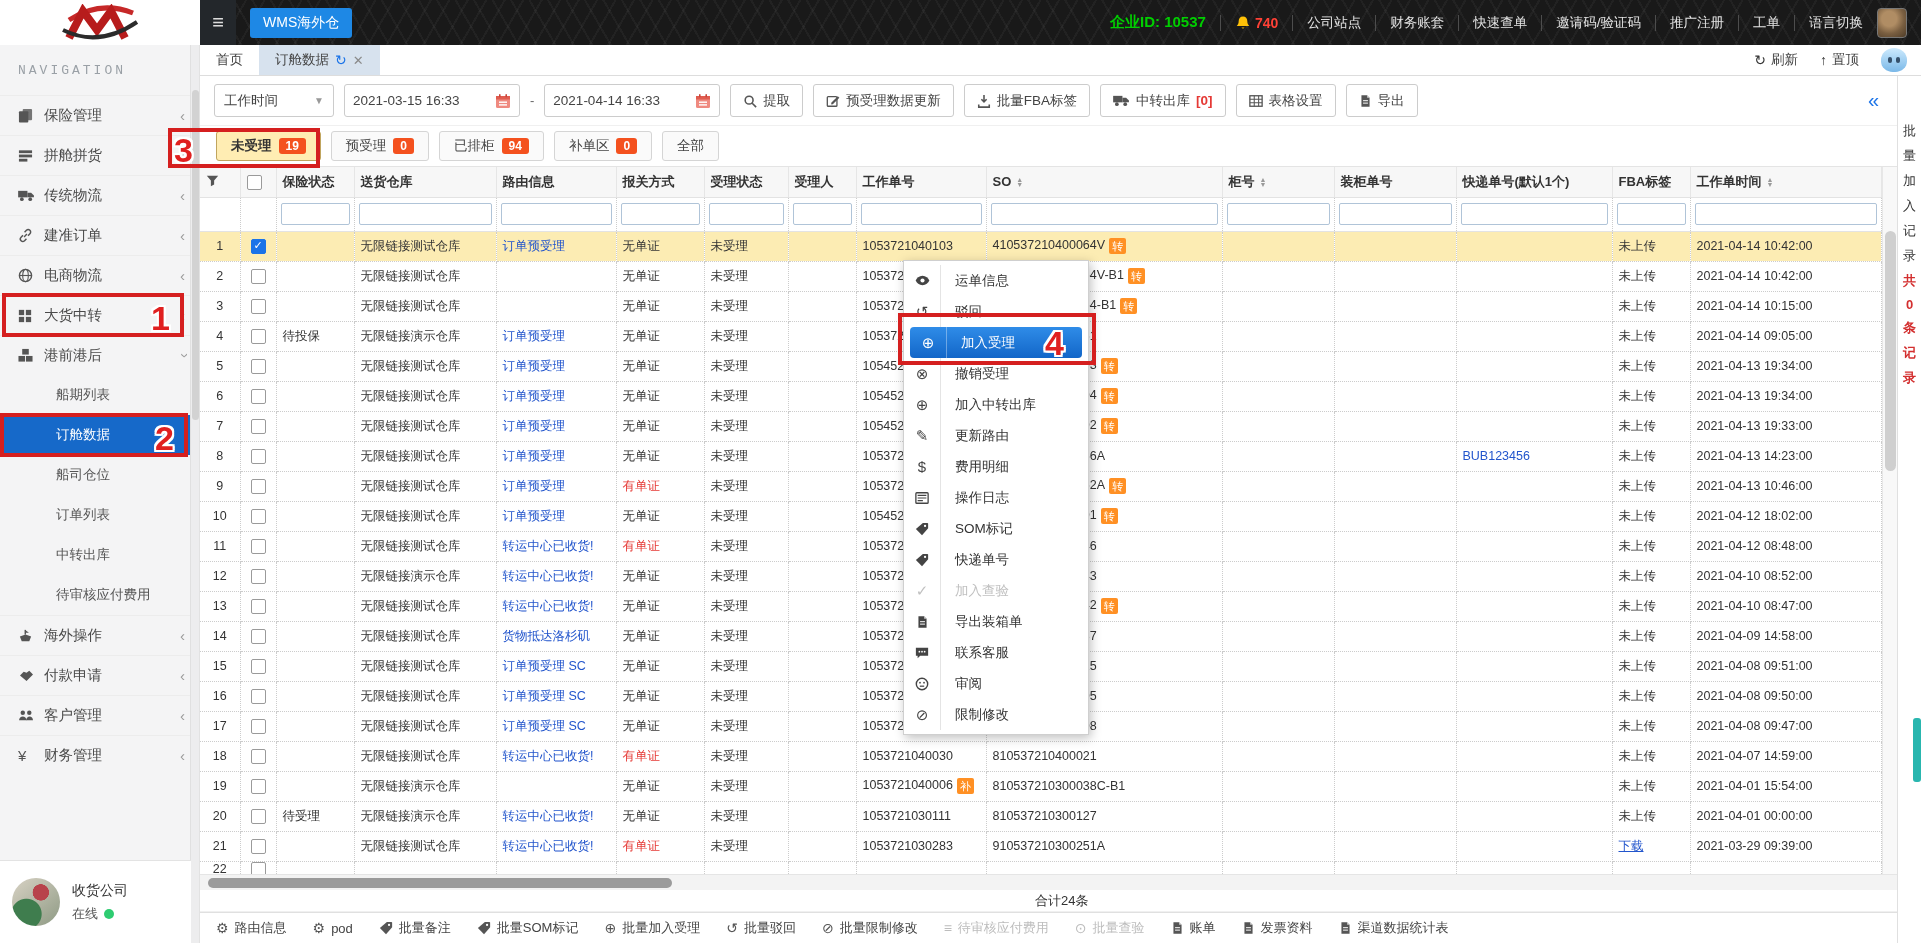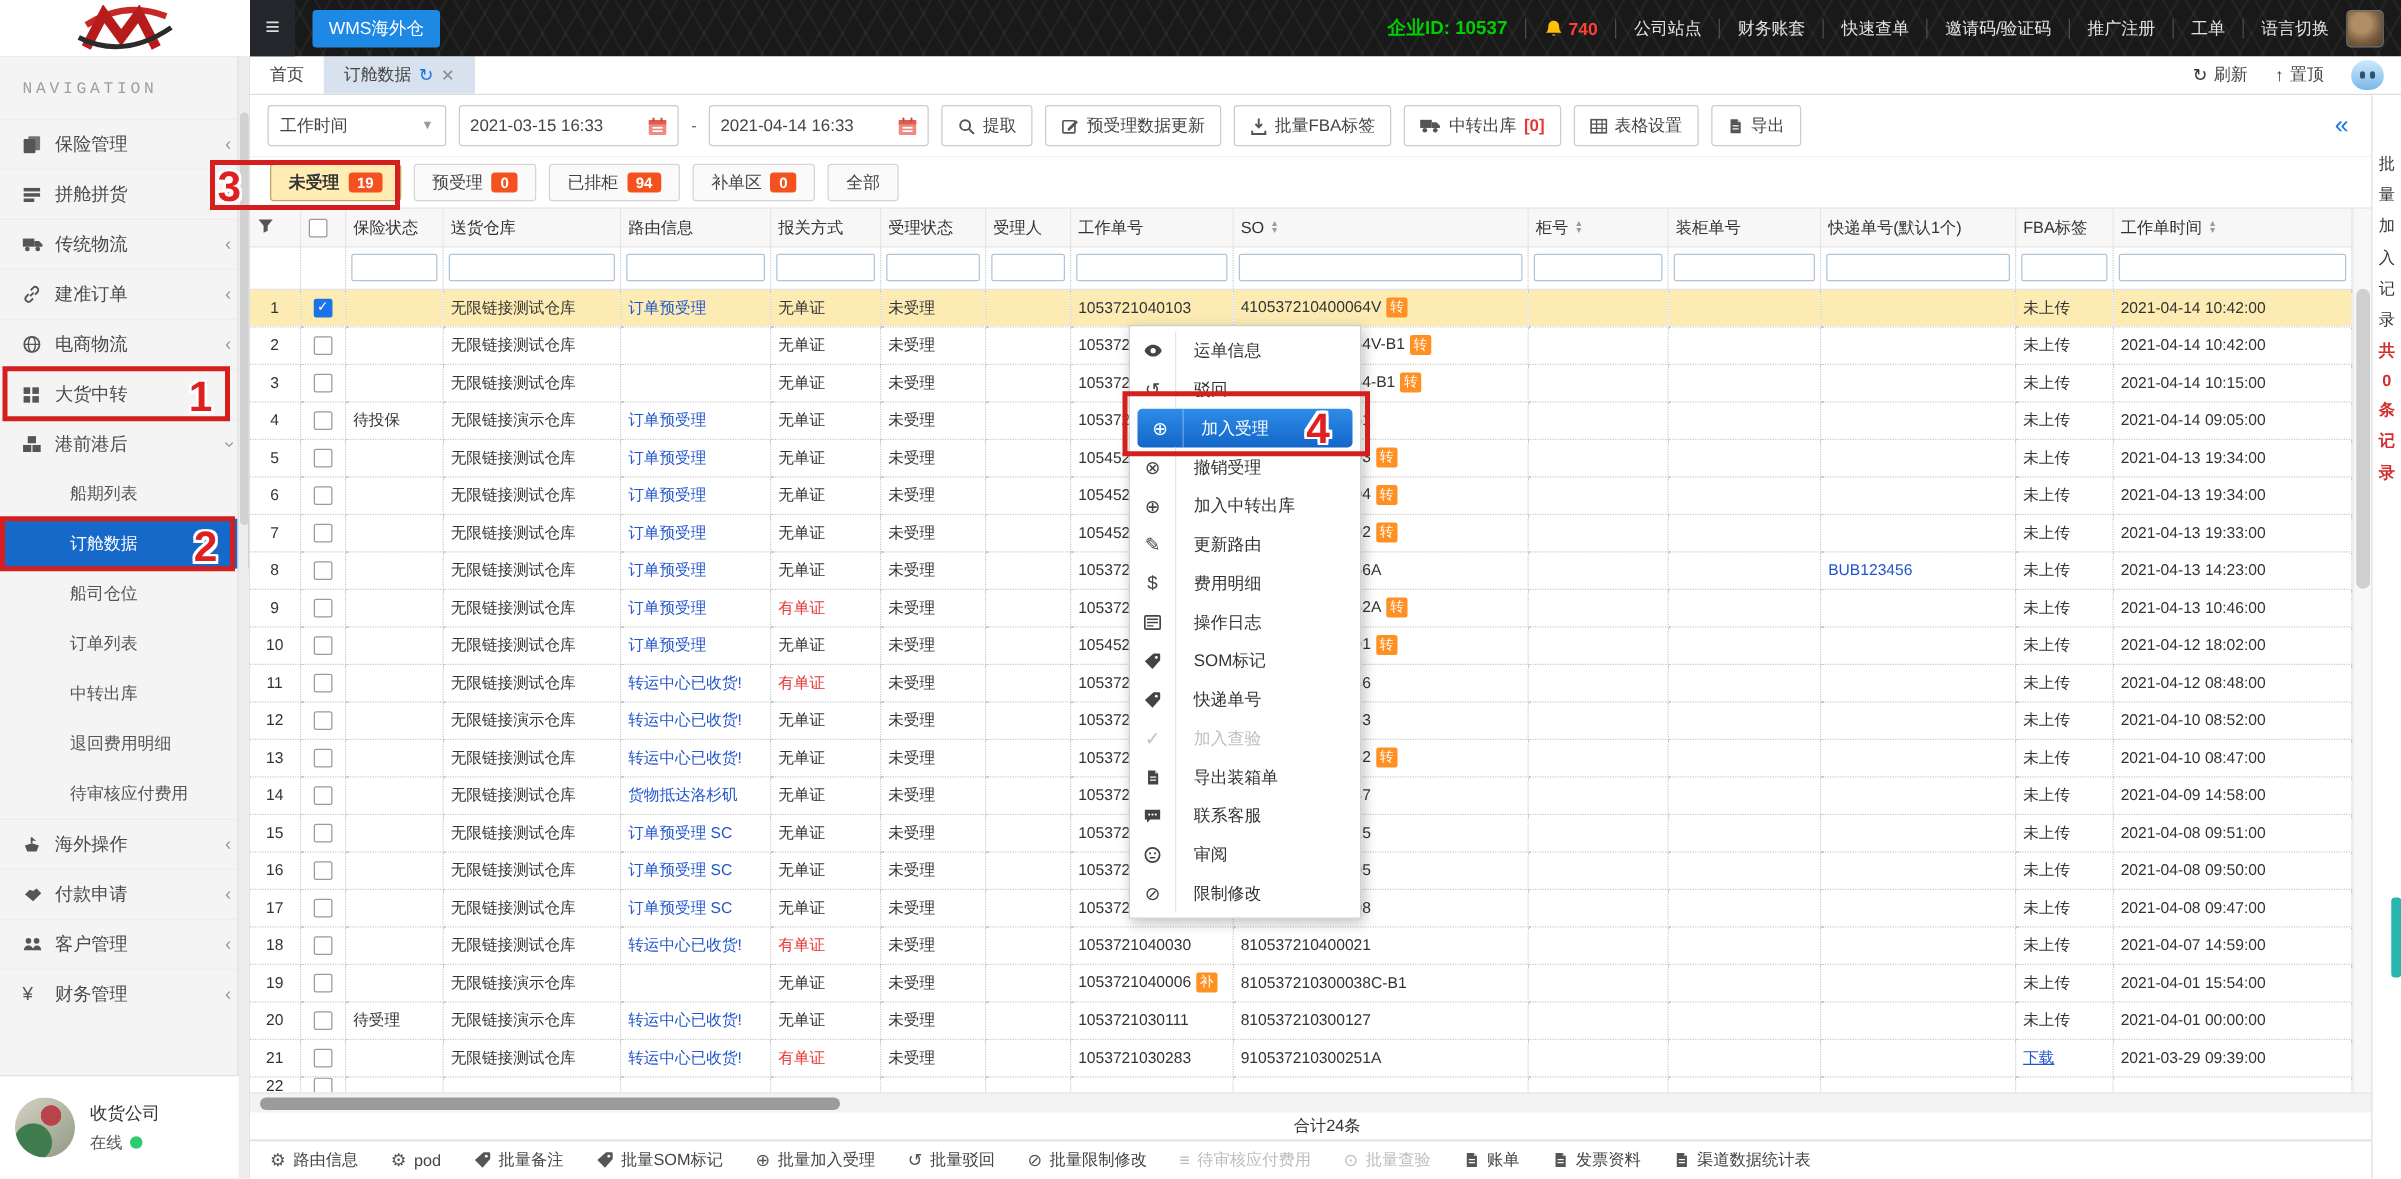--- a/index.html
+++ b/index.html
@@ -57,40 +57,40 @@
   .tabbar-right { margin-left:auto; display:flex; align-items:center; gap:22px; padding-right:14px; }
   .tb-act { display:flex; align-items:center; gap:5px; color:#444; font-size:13.5px; cursor:pointer; }
   .tb-act .g { color:#333; font-size:14px; }
   .robot { width:26px; height:24px; border-radius:50% 50% 45% 45%; background:linear-gradient(#cdeafd,#7ab8e8); position:relative; cursor:pointer; }
   .robot::before,.robot::after { content:""; position:absolute; top:9px; width:4px; height:6px; border-radius:2px; background:#35506b; }
   .robot::before { left:7px; } .robot::after { right:7px; }
 
   
   .toolbar { height:50px; background:#fff; display:flex; align-items:center; gap:10px; padding:0 14px; border-bottom:1px solid #f0f0f0; }
   .ctrl { height:33px; border:1px solid #ccc; border-radius:3px; background:#fff; display:flex; align-items:center; font-size:13.5px; color:#444; }
-  .sel { width:143px; padding:0 9px; justify-content:space-between; cursor:pointer; }
+  .sel { width:120px; padding:0 9px; justify-content:space-between; cursor:pointer; }
   .sel .car { color:#999; font-size:10px; }
   .date { width:176px; padding:0 8px; justify-content:space-between; cursor:text; }
   .dash { color:#666; }
   .tbtn { padding:0 12px; gap:6px; cursor:pointer; }
   .tbtn .ic { display:inline-flex; color:#555; }
   .cnt-red { color:#e53935; font-weight:bold; }
   .collapse-btn { margin-left:auto; color:#1a73e8; font-size:20px; cursor:pointer; padding-right:4px; }
 
   
   .ftabs { height:40px; display:flex; align-items:center; gap:10px; padding:0 0 0 16px; background:#fff; }
   .ftab { height:30px; display:flex; align-items:center; gap:7px; padding:0 14px; border:1px solid #d5d5d5; border-radius:3px; background:#fafafa; font-size:13.5px; color:#444; cursor:pointer; }
   .ftab.active { background:#ffedb3; border-color:#c0a55e; font-weight:bold; color:#333; }
   .fbadge { background:#f4511e; color:#fff; border-radius:3px; padding:1px 7px; font-size:12px; font-weight:bold; }
 
   
   .table-zone { height:708px; position:relative; overflow:hidden; border-top:1px solid #e4e4e4; }
   table.grid { border-collapse:collapse; table-layout:fixed; width:1682px; }
   .grid th, .grid td { border-right:1px dotted #ccc; overflow:hidden; white-space:nowrap; text-overflow:clip; }
-  .grid thead th { background:#f7f7f7; height:30px; font-weight:normal; font-size:13px; color:#333; border-bottom:1px solid #e3e3e3; border-right:1px solid #e6e6e6; text-align:left; padding:0 6px; }
+  .grid thead th { background:#f7f7f7; height:30px; font-weight:bold; font-size:13px; color:#333; border-bottom:1px solid #e3e3e3; border-right:1px solid #e6e6e6; text-align:left; padding:0 6px; }
   .grid thead .frow td { height:34px; background:#fff; border-bottom:1px solid #e3e3e3; padding:0 4px; }
   .grid tbody td { height:30px; font-size:12.5px; color:#333; padding:0 6px; border-bottom:1px dotted #ccc; }
   .grid tbody tr.sel td { background:#fcecb3; }
   .grid tbody tr.partial td { height:14px; }
   td.cnum, th.cnum { text-align:center; color:#555; padding:0 2px; }
   .flt-inp { width:100%; height:22px; border:1px solid #b0c4d8; border-radius:2px; background:#fff; font-family:inherit; font-size:12px; padding:0 4px; }
   .cbx { display:inline-block; width:15px; height:15px; border:1px solid #9a9a9a; border-radius:2px; background:#fff; vertical-align:middle; cursor:pointer; }
   .cbx.on { background:#1a73e8; border-color:#1a73e8; position:relative; }
   .cbx.on::after { content:"✓"; position:absolute; left:2px; top:-1px; color:#fff; font-size:11px; }
   .lnk { color:#2255cc; cursor:pointer; }
@@ -271,21 +271,20 @@
               </svg>
             </span>
             <span class="lbl">港前港后</span>
             <span class="s-chev open">‹</span>
           </div>
           <div class="s-sub">船期列表</div>
           <div class="s-sub active">订舱数据</div>
           <div class="s-sub">船司仓位</div>
           <div class="s-sub">订单列表</div>
           <div class="s-sub">中转出库</div>
-          <div class="s-sub">退回费用明细</div>
           <div class="s-sub">待审核应付费用</div>
           <div class="s-item">
             <span class="ic">
               <svg width="15" height="15" viewBox="0 0 16 16">
                 <path d="M2 9l6-2 6 2-2 5H4z" fill="currentColor"></path>
                 <rect x="7" y="2" width="1.5" height="5" fill="currentColor"></rect>
                 <path d="M7.7 2l4 3h-4z" fill="currentColor"></path>
               </svg>
             </span>
             <span class="lbl">海外操作</span>

